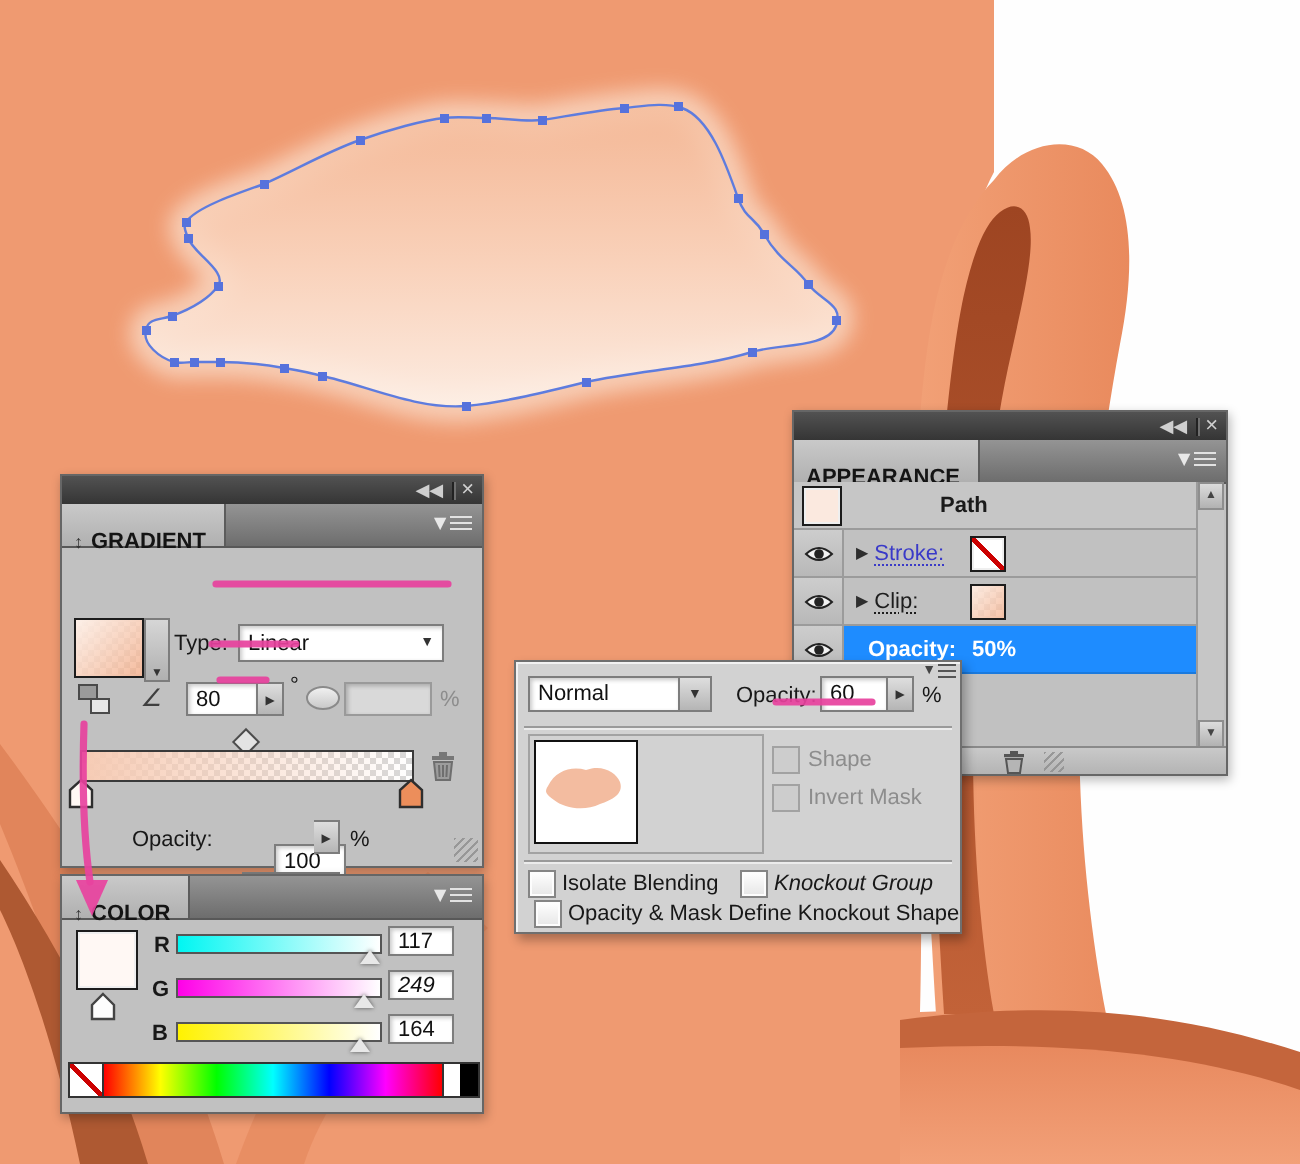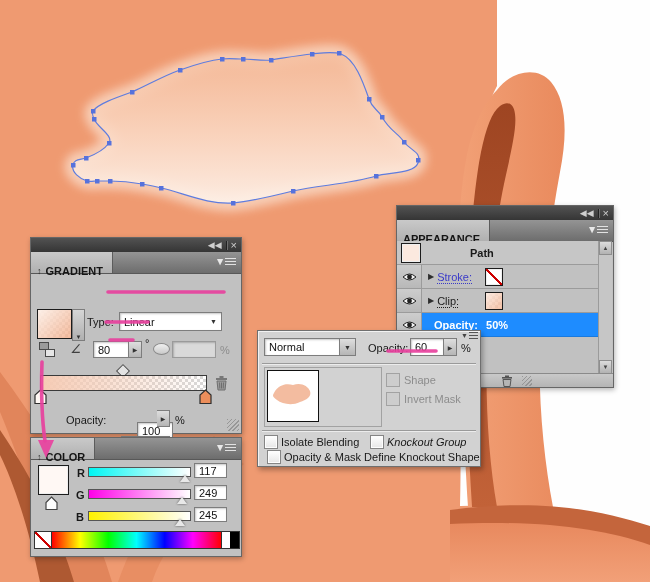--- a/index.html
+++ b/index.html
@@ -262,29 +262,29 @@
       <span class="abs lbl" style="left:46px;top:8px;font-weight:bold;">R</span>
       <div class="abs" style="left:57px;top:8px;width:101px;height:8px;border:1px solid #555;background:linear-gradient(to right,#00f6f2,#ffffff);"></div>
       <div class="abs" style="left:149px;top:16px;width:0;height:0;border-left:5px solid transparent;border-right:5px solid transparent;border-bottom:7px solid #e8e8e8;filter:drop-shadow(0 0 1px #555);"></div>
       <div class="abs field" style="left:163px;top:4px;width:33px;height:15px;">
         <span>117</span>
       </div>
 
       <span class="abs lbl" style="left:45px;top:30px;font-weight:bold;">G</span>
       <div class="abs" style="left:57px;top:30px;width:101px;height:8px;border:1px solid #555;background:linear-gradient(to right,#ff00e8,#ffffff);"></div>
       <div class="abs" style="left:146px;top:38px;width:0;height:0;border-left:5px solid transparent;border-right:5px solid transparent;border-bottom:7px solid #e8e8e8;filter:drop-shadow(0 0 1px #555);"></div>
-      <div class="abs field" style="left:163px;top:26px;width:33px;height:15px;">
+      <div class="abs field" style="left:163px;top:26px;width:33px;height:15px;font-style:italic;">
         <span>249</span>
       </div>
 
       <span class="abs lbl" style="left:45px;top:52px;font-weight:bold;">B</span>
       <div class="abs" style="left:57px;top:52px;width:101px;height:8px;border:1px solid #555;background:linear-gradient(to right,#fff200,#ffffff);"></div>
       <div class="abs" style="left:144px;top:60px;width:0;height:0;border-left:5px solid transparent;border-right:5px solid transparent;border-bottom:7px solid #e8e8e8;filter:drop-shadow(0 0 1px #555);"></div>
       <div class="abs field" style="left:163px;top:48px;width:33px;height:15px;">
-        <span>245</span>
+        <span>164</span>
       </div>
 
       <div class="abs" style="left:3px;top:72px;width:204px;height:16px;border:1px solid #333;display:flex;">
         <div style="width:16px;height:100%;background:#fff;position:relative;border-right:1px solid #333;">
           <div style="position:absolute;inset:0;background:linear-gradient(to top right,transparent 45%,#c00 45%,#c00 55%,transparent 55%);"></div>
         </div>
         <div style="flex:1;background:linear-gradient(to right,#ff0000,#ffff00,#00ff00,#00ffff,#0000ff,#ff00ff,#ff0000);"></div>
         <div style="width:8px;background:#fff;border-left:1px solid #333;"></div>
         <div style="width:9px;background:#000;"></div>
       </div>

